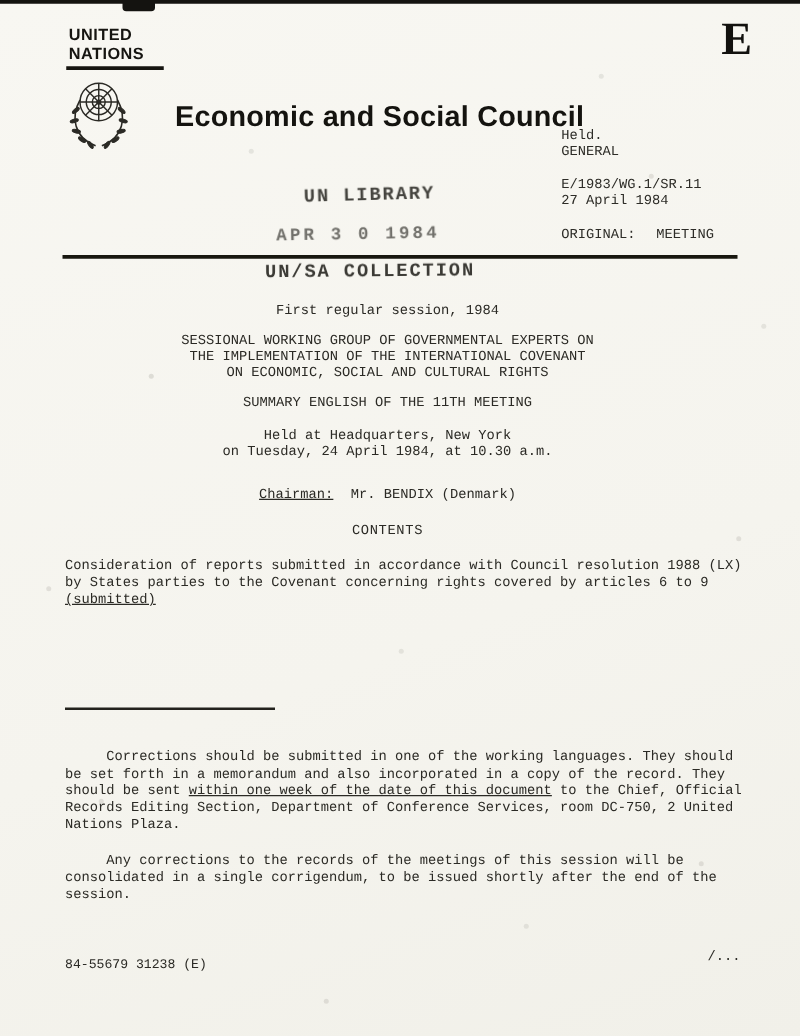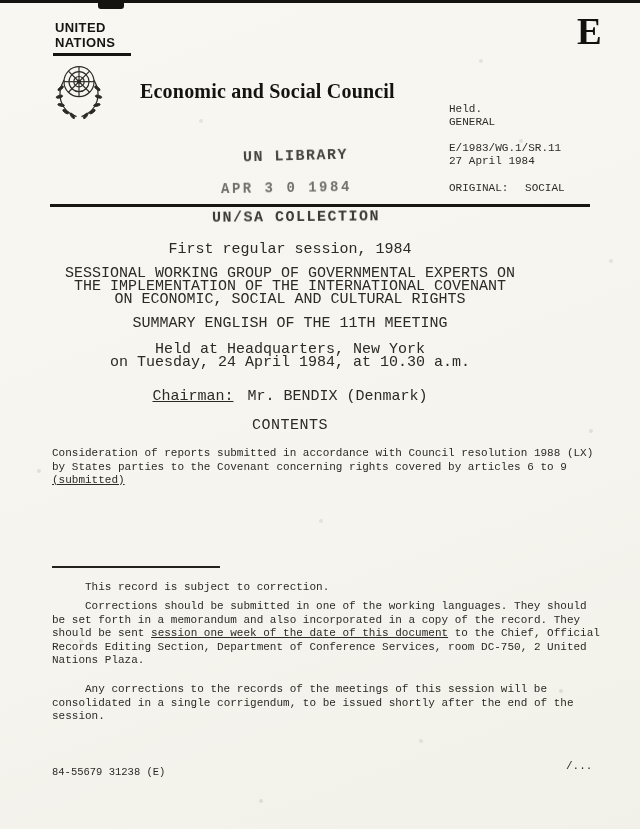--- a/index.html
+++ b/index.html
@@ -26,36 +26,36 @@
       590px 430px 0 1px rgba(70,68,60,.12), 420px 740px 0 1px rgba(70,68,60,.10),
       200px 120px 0 1px rgba(70,68,60,.10), 560px 690px 0 1px rgba(70,68,60,.12),
       38px 470px 0 1px rgba(70,68,60,.12), 610px 260px 0 1px rgba(70,68,60,.10),
       260px 800px 0 1px rgba(70,68,60,.12), 480px 60px 0 1px rgba(70,68,60,.10); }
 
   
   .org-name { position:absolute; left:55px; top:20px; font-weight:bold; font-size:13px; line-height:15px; letter-spacing:.4px; color:#161511; }
   .org-underline { position:absolute; left:53px; top:53px; width:78px; height:2.5px; background:#161511; }
   .series-letter { position:absolute; left:577px; top:10px; font-family:"Liberation Serif", serif; font-weight:900; font-size:37px; color:#12110e; }
   .emblem { position:absolute; left:54px; top:58px; }
-  .council-title { position:absolute; left:140px; top:80px; font-weight:bold; font-size:20px; letter-spacing:.2px; color:#14130f;font-family:Liberation Serif, serif; }
+  .council-title { position:absolute; left:140px; top:80px; font-weight:bold; font-size:23px; letter-spacing:.2px; color:#14130f; }
 
   .distr-block { position:absolute; left:449px; top:103px; font-size:11px; line-height:12.5px; color:#2d2c27; }
   .distr-block .gap-top { margin-top:14px; }
   .distr-block .gap-big { margin-top:15px; }
 
   
   .stamp { position:absolute; font-weight:bold; color:#45443f; letter-spacing:1.5px; filter:blur(.3px); }
   .stamp-library { left:243px; top:148px; font-size:15px; transform:rotate(-1.5deg); }
   .stamp-date { left:221px; top:180px; font-size:14px; letter-spacing:2.5px; opacity:.75; transform:rotate(-1deg); filter:blur(.45px); }
   .stamp-collection { left:212px; top:209px; font-size:15px; transform:rotate(-.5deg); color:#3b3a35; }
 
   .rule-main { position:absolute; left:50px; top:204px; width:540px; height:3px; background:#18170f; }
 
   
-  .center-block { position:absolute; left:40px; width:500px; text-align:center; font-size:15px; line-height:13px; color:#2b2a25; }
+  .center-block { position:absolute; left:60px; width:500px; text-align:center; font-size:11px; line-height:13px; color:#2b2a25; }
   .session-line { top:243px; }
   .working-group { top:267px; }
   .record-title { top:317px; }
   .venue { top:343px; }
   .chairman-line { top:390px; }
   .chairman-line .label { text-decoration:underline; }
   .chairman-line .value { margin-left:14px; }
   .contents-heading { top:419px; letter-spacing:.5px; }
 
   .contents-para { position:absolute; left:52px; top:447px; width:548px; font-size:11px; line-height:13.5px; color:#2b2a25; }
@@ -119,21 +119,21 @@
 
   <div class="council-title sans">Economic and Social Council</div>
 
   <div class="distr-block">
     <div>Held.</div>
     <div>GENERAL</div>
     <div class="gap-top">E/1983/WG.1/SR.11</div>
     <div>27 April 1984</div>
     <div class="gap-big">
       <span>ORIGINAL:</span>
-      <span style="margin-left:10px">SOCIAL</span>
+      <span style="margin-left:10px">MEETING</span>
     </div>
   </div>
 
   <div class="stamp stamp-library">UN LIBRARY</div>
   <div class="stamp stamp-date">APR 3 0 1984</div>
   <div class="rule-main"></div>
   <div class="stamp stamp-collection">UN/SA COLLECTION</div>
 
   <div class="center-block session-line">First regular session, 1984</div>
 
@@ -155,22 +155,21 @@
   </div>
 
   <div class="center-block contents-heading">CONTENTS</div>
 
   <div class="contents-para">
     <div>Consideration of reports submitted in accordance with Council resolution 1988 (LX) by States parties to the Covenant concerning rights covered by articles 6 to 9</div>
     <div class="contents-continued">(submitted)</div>
   </div>
 
   <div class="foot-rule"></div>
-  <div class="fn fn1">This record is subject to correction.</div>
   <div class="fn fn2">
-    <span>Corrections should be submitted in one of the working languages.  They should be set forth in a memorandum and also incorporated in a copy of the record.  They should be sent </span><span class="u">session one week of the date of this document</span><span> to the Chief, Official Records Editing Section, Department of Conference Services, room DC-750, 2 United Nations Plaza.</span>
+    <span>Corrections should be submitted in one of the working languages.  They should be set forth in a memorandum and also incorporated in a copy of the record.  They should be sent </span><span class="u">within one week of the date of this document</span><span> to the Chief, Official Records Editing Section, Department of Conference Services, room DC-750, 2 United Nations Plaza.</span>
   </div>
   <div class="fn fn3">Any corrections to the records of the meetings of this session will be consolidated in a single corrigendum, to be issued shortly after the end of the session.</div>
 
   <div class="footer-code">84-55679  31238 (E)</div>
   <div class="footer-cont">/...</div>
 
 </div>
 
 </body></html>

